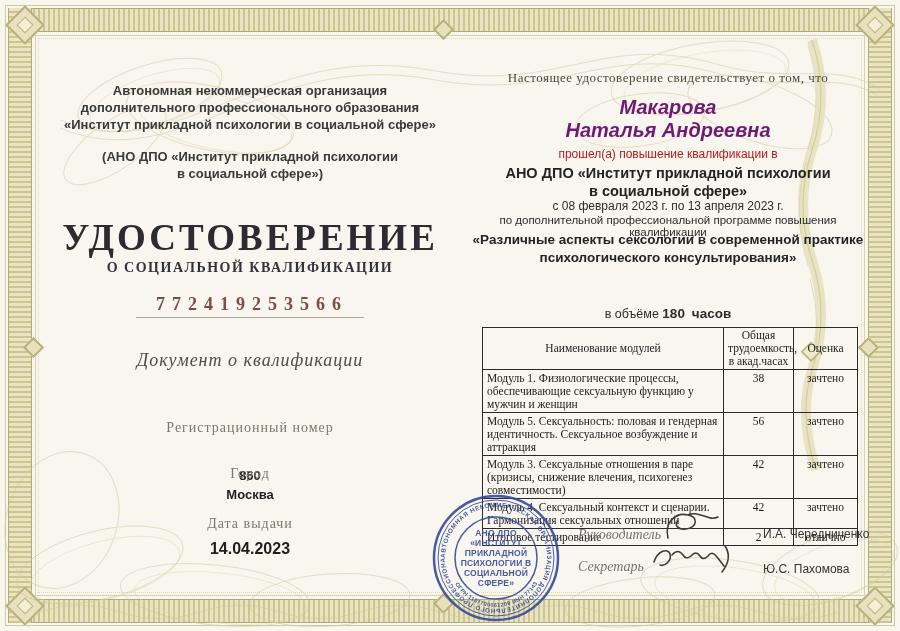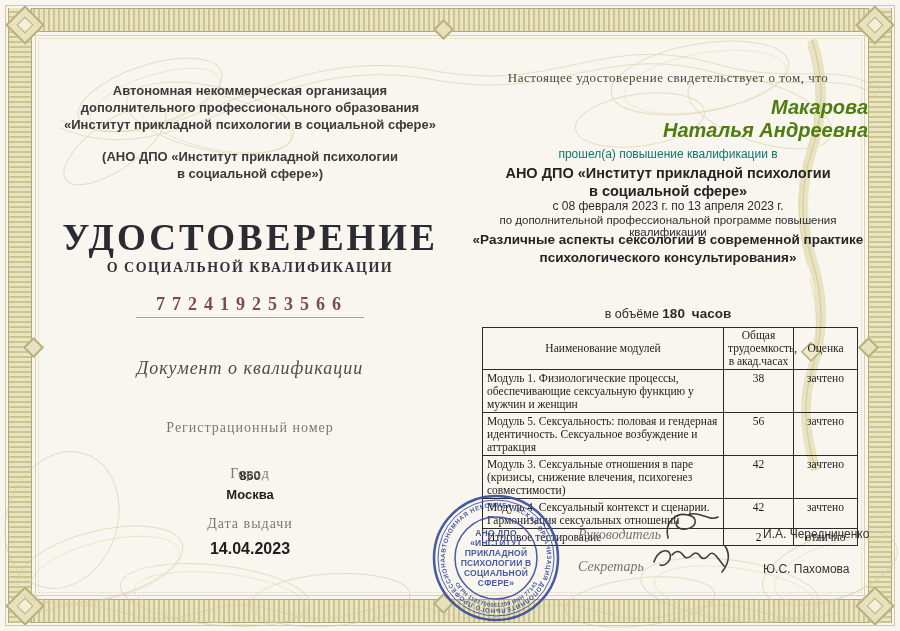--- a/index.html
+++ b/index.html
@@ -34,28 +34,28 @@
   .abs { position:absolute; }
   .ctr { text-align:center; }
 
   .left-col { left:50px; width:400px; }
   .right-col { left:468px; width:400px; }
 
   .org-full, .org-short { font-size:13px; font-weight:bold; color:#3a3a3a; line-height:17px; }
   .cert-title { font-family:"Liberation Serif", serif; font-size:37px; font-weight:600; letter-spacing:3px; color:#2b2b31; }
   .cert-subtitle { font-family:"Liberation Serif", serif; font-size:14px; font-weight:600; letter-spacing:1.5px; color:#32323a; }
   .cert-number { font-family:"Liberation Serif", serif; font-size:18px; font-weight:bold; letter-spacing:7px; color:#7b4f44; border-bottom:1px solid #a9a59a; padding:0 16px 2px 20px; display:inline-block; }
-  .doc-type { font-family:"Liberation Serif", serif; font-style:italic; font-size:18px; color:#4c4c4c; letter-spacing:1px;margin-top:8px; }
+  .doc-type { font-family:"Liberation Serif", serif; font-style:italic; font-size:18px; color:#4c4c4c; letter-spacing:1px; }
   .field-label { font-family:"Liberation Serif", serif; font-size:14px; color:#7c786a; letter-spacing:1px; }
   .field-value { font-size:13px; font-weight:bold; color:#1f1f1f; }
   .date-value { font-size:16px; font-weight:bold; color:#1f1f1f; }
 
   .intro { font-family:"Liberation Serif", serif; font-size:13px; color:#4c483c; letter-spacing:0.5px; }
-  .person-name { font-size:20px; font-weight:bold; font-style:italic; color:#4d7c0f; line-height:23px;text-align:right; }
-  .plain-sm { font-size:12px; color:#0f766e; }
+  .person-name { font-size:20px; font-weight:bold; font-style:italic; color:#701a75; line-height:23px; }
+  .plain-sm { font-size:12px; color:#b91c1c; }
   .inst { font-size:14.5px; font-weight:bold; color:#242424; line-height:18px; }
   .period { font-size:12px; color:#2b2b2b; }
   .prog-type { font-size:11.5px; color:#2b2b2b; }
   .prog-name { font-size:13.5px; font-weight:bold; color:#242424; line-height:18px; }
   .volume { font-size:12.5px; color:#2b2b2b; }
   .volume b { font-size:13.5px; }
 
   table.modules { position:absolute; left:482px; top:327px; width:375px; border-collapse:collapse; table-layout:fixed; font-family:"Liberation Serif", serif; font-size:11.5px; color:#1c1c1c; background:rgba(255,255,255,0.0); }
   table.modules th, table.modules td { border:1px solid #2a2a2a; padding:1px 4px; line-height:13px; vertical-align:middle; }
   table.modules th { font-weight:normal; text-align:center; }

